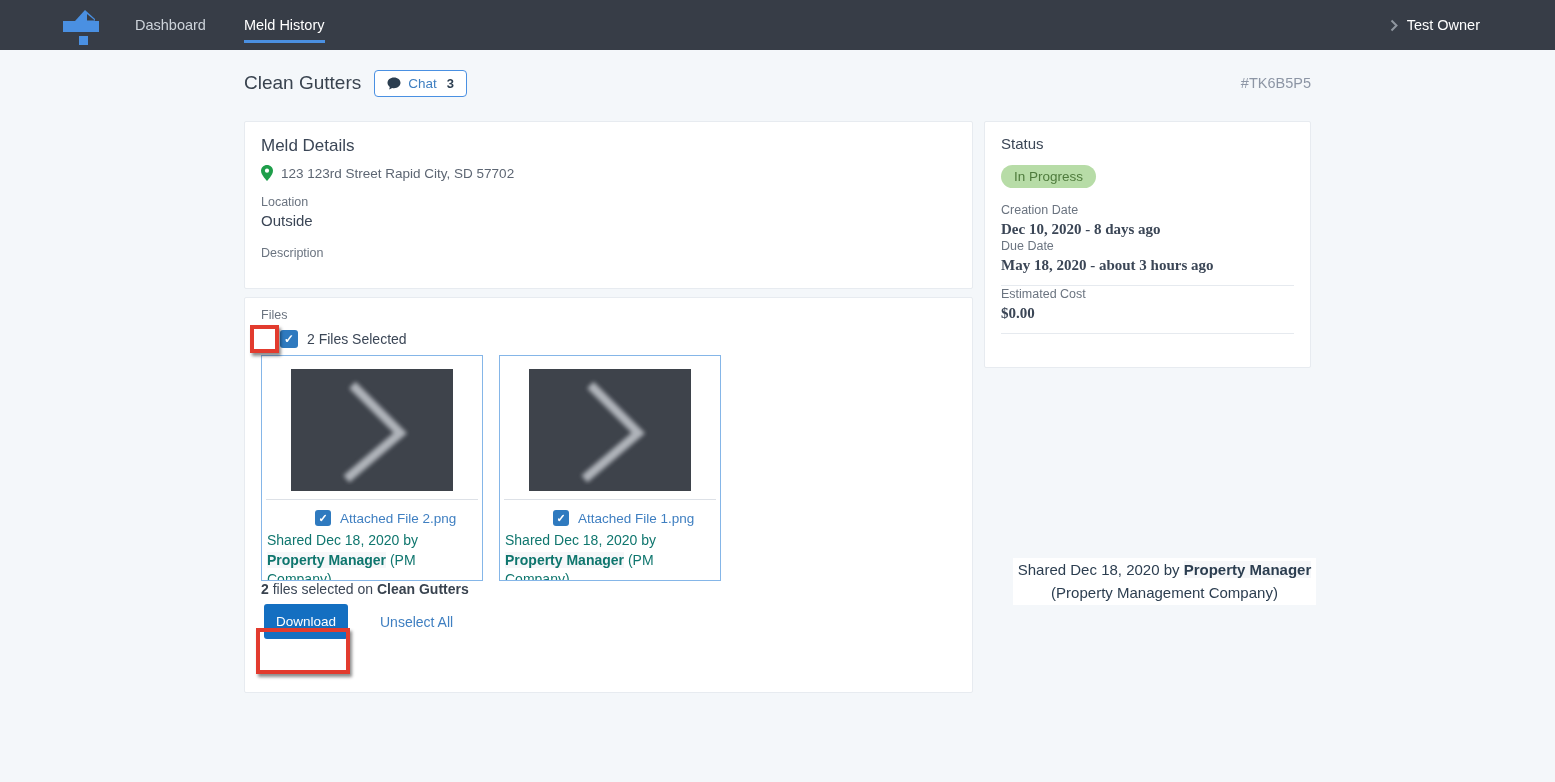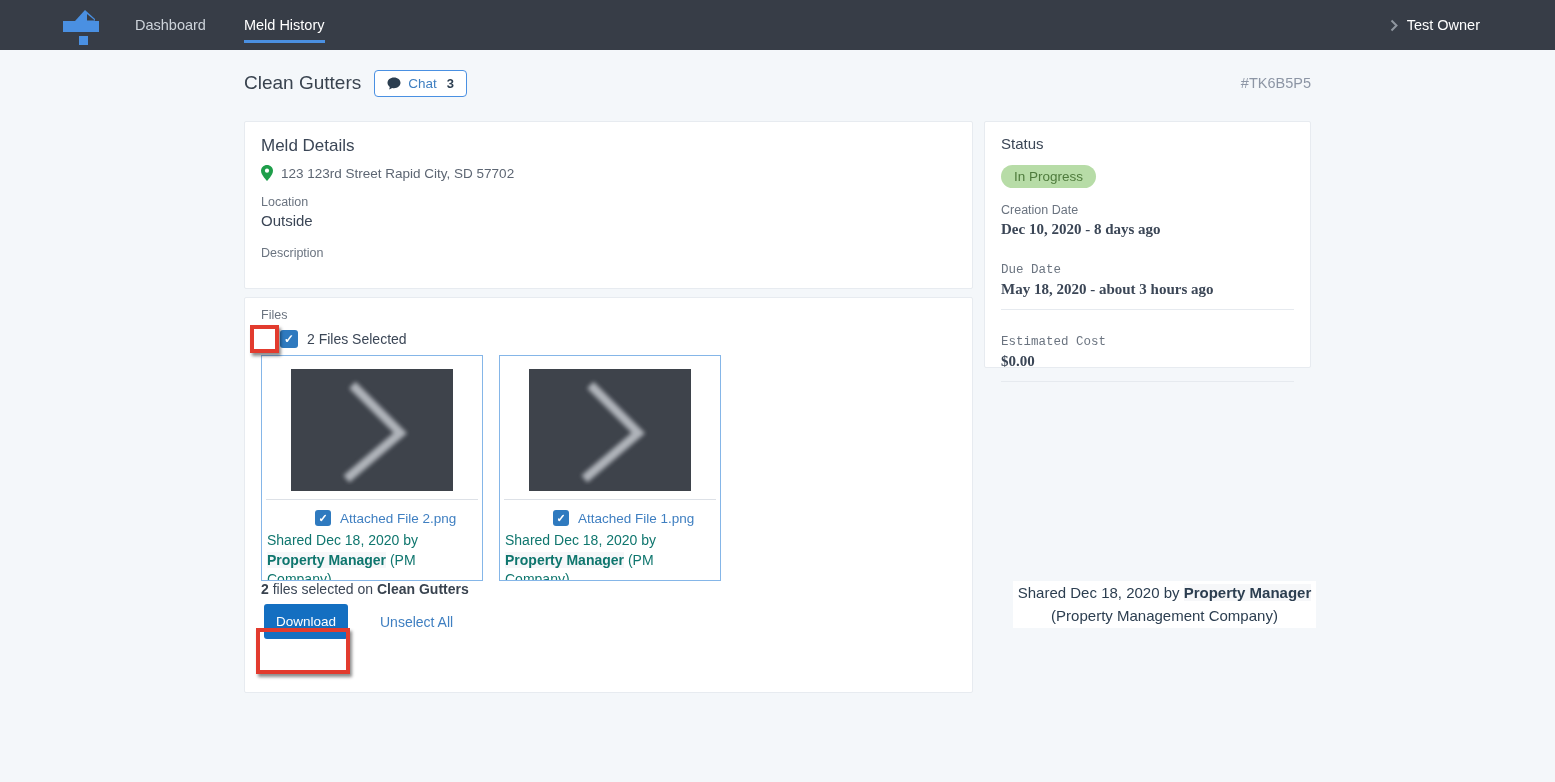--- a/index.html
+++ b/index.html
@@ -58,21 +58,21 @@
   .card-status  { left:984px; top:121px; width:327px; height:247px; padding:13px 16px; }
 
   .card-title { font-size:17px; color:#3b4656; }
   .label { font-size:12.5px; color:#6b7480; }
   .value { font-size:15px; color:#3b4656; }
   .value-bold { font-size:15px; font-weight:700; color:#3b4656;font-family:Liberation Serif, serif; }
 
   .address-row { margin-top:9px; display:flex; align-items:center; gap:8px;
     font-size:13.5px; color:#5d6673; }
   .mt14 { margin-top:14px; } .mt3 { margin-top:3px; } .mt17 { margin-top:17px; }
-  .mt9 { margin-top:25px;font-family:Liberation Mono, monospace; } .mt4 { margin-top:4px; } .mt15 { margin-top:15px; }
+  .mt9 { margin-top:1px; } .mt4 { margin-top:4px; } .mt15 { margin-top:15px; }
 
   
   .select-all-row { margin-top:8px; margin-left:-5px; display:flex; align-items:center; gap:9px;padding-left:24px; }
   .checkbox {
     width:18px; height:18px; background:var(--checkbox_blue,#2f7abf); border-radius:3px;
     display:flex; align-items:center; justify-content:center; cursor:pointer; flex:none;
   }
   .checkbox::after { content:"\2713"; color:#fff; font-size:12px; font-weight:700; }
   .checkbox.small { width:16px; height:16px; }
   .checkbox.small::after { font-size:11px; }
@@ -106,21 +106,21 @@
 
   
   .status-badge {
     display:inline-block; margin-top:13px; background:var(--badge_bg,#b7dca7);
     color:var(--badge_text,#4e7b3c); font-size:13.5px; padding:4px 13px; border-radius:14px;
   }
   .divider { border:none; border-top:1px solid #e6eaef; margin-top:11px; }
 
   
   .shared-tooltip {
-    position:absolute; left:1013px; top:581px; width:303px; background:#fff;
+    position:absolute; left:1013px; top:558px; width:303px; background:#fff;
     font-size:15px; line-height:22.5px; color:#2c3e50; text-align:center; padding:1px 0;
   }
 
   
   .annotation {
     position:absolute; border:4px solid var(--annotation_red,#e23b2e);
     box-shadow:2px 3px 3px rgba(0,0,0,0.45); pointer-events:none;
   }
   .ann-checkbox { left:250px; top:325px; width:29px; height:28px; }
   .ann-download { left:256px; top:628px; width:94px; height:46px; }

